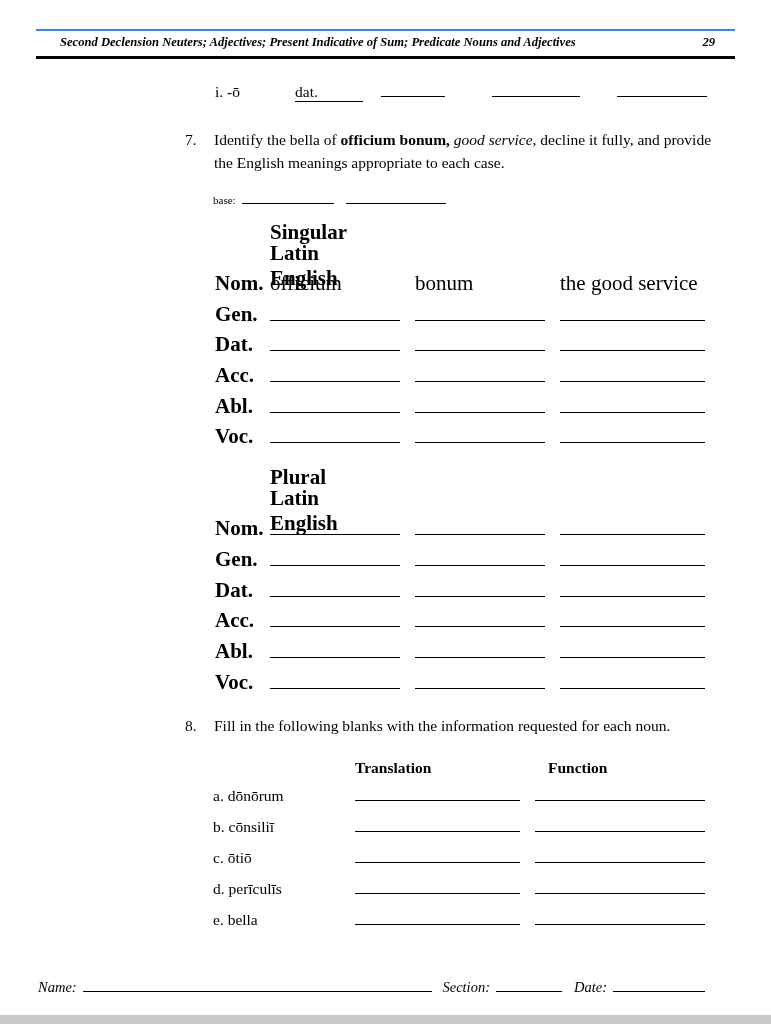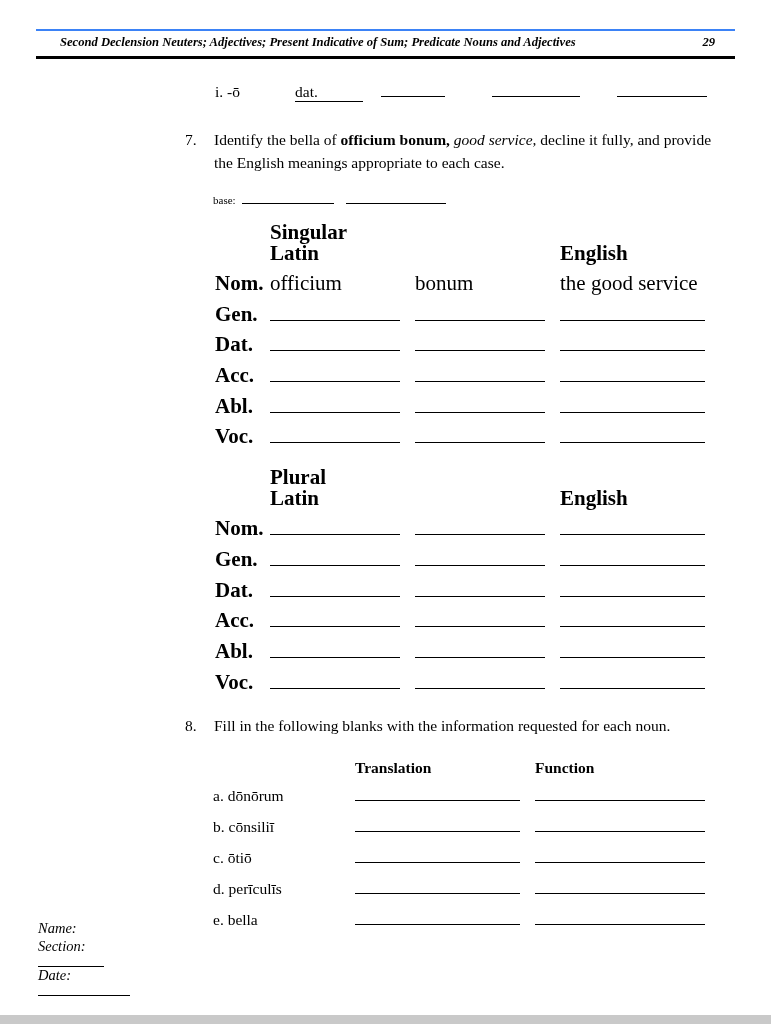--- a/index.html
+++ b/index.html
@@ -59,50 +59,49 @@
   
   .base-row { display: flex; align-items: baseline; margin: 16px 0 0 213px; font-size: 11px; }
   .base-label { margin-right: 6px; }
   .bb1 { width: 92px; margin-right: 12px; }
   .bb2 { width: 100px; }
 
   
   .decl-table { margin: 14px 0 0 215px; font-size: 21px; }
   .group-head { padding-left: 55px; font-weight: bold; margin-top: 10px; }
   .group-head .line1 { height: 21px; }
-  .group-head .line2 { display: flex; height: 22px; margin-bottom: 8px; }
+  .group-head .line2 { display: flex; height: 22px; margin-bottom: 8px; flex-direction: column; }
   .group-head .latin-h { width: 290px; }
   .drow { display: flex; align-items: baseline; height: 30.7px; }
   .dcase { width: 55px; font-weight: bold; }
   .dc1 { width: 130px; margin-right: 15px; }
   .dc2 { width: 130px; margin-right: 15px; }
   .dc3 { width: 145px; }
   .dc1.blank, .dc2.blank { width: 130px; }
   .dc3.blank { width: 145px; }
 
   
-  .fn-head { display: flex; margin: 22px 0 0 355px; font-weight: bold; font-size: 15.5px; }
+  .fn-head { display: flex; margin: 22px 0 0 355px; font-weight: bold; font-size: 15.5px; gap: 13px; }
   .fn-head .th1 { width: 180px; }
   .nouns { margin: 10px 0 0 213px; font-size: 15.5px; }
   .noun-row { display: flex; align-items: flex-start; height: 31px; }
   .noun-label { width: 142px; }
   .nb1 { width: 165px; margin-right: 15px; }
   .nb2 { width: 170px; }
 
   
   .footer {
     position: absolute;
     left: 38px;
     right: 66px;
     bottom: 28px;
     display: flex;
     align-items: baseline;
     font-style: italic;
     font-size: 14.5px;
-    flex-direction: column;
   }
   .footer .flabel { margin-right: 6px; white-space: nowrap; }
   .fb-name { flex: 1; margin-right: 10px; height: 11px; }
   .fb-section { width: 66px; margin-right: 12px; height: 11px; }
   .fb-date { width: 92px; height: 11px; }
 
   .page-edge {
     position: absolute;
     left: 0; right: 0; bottom: 0;
     height: 9px;

